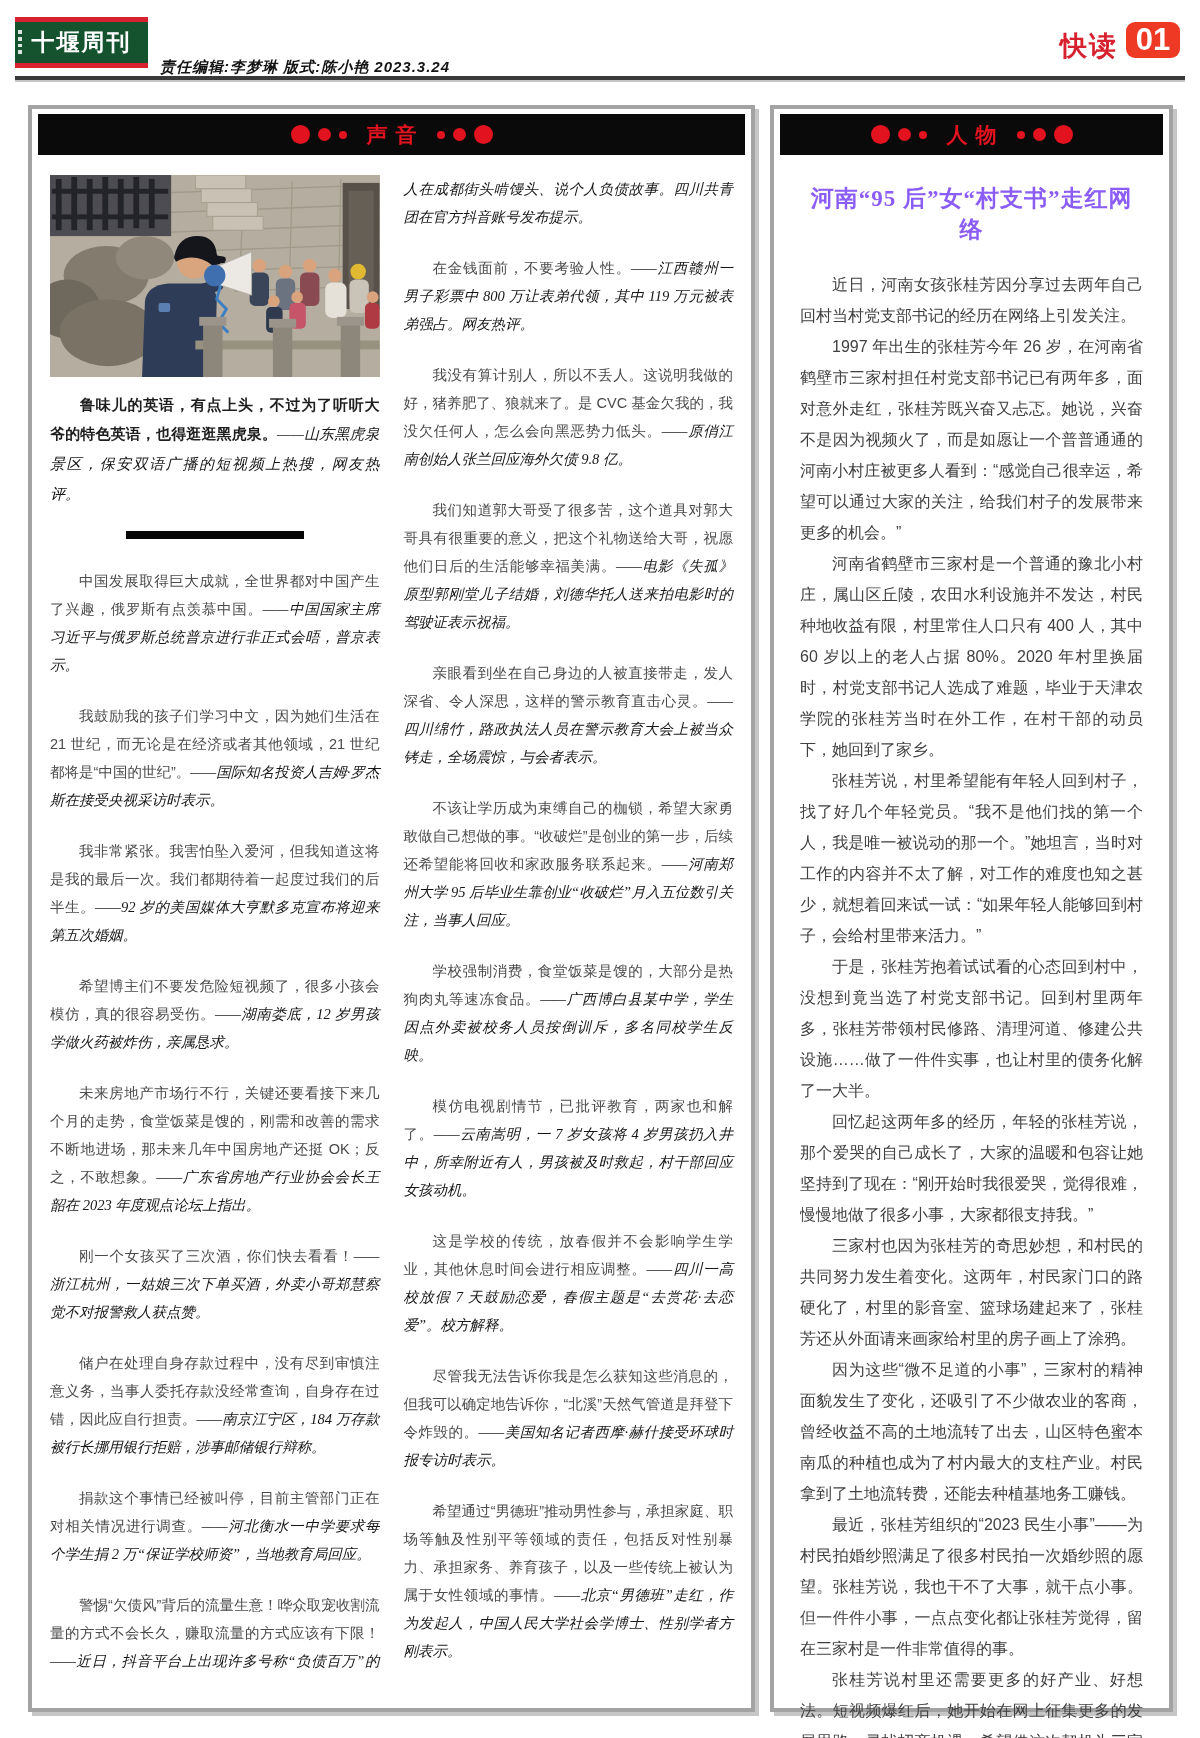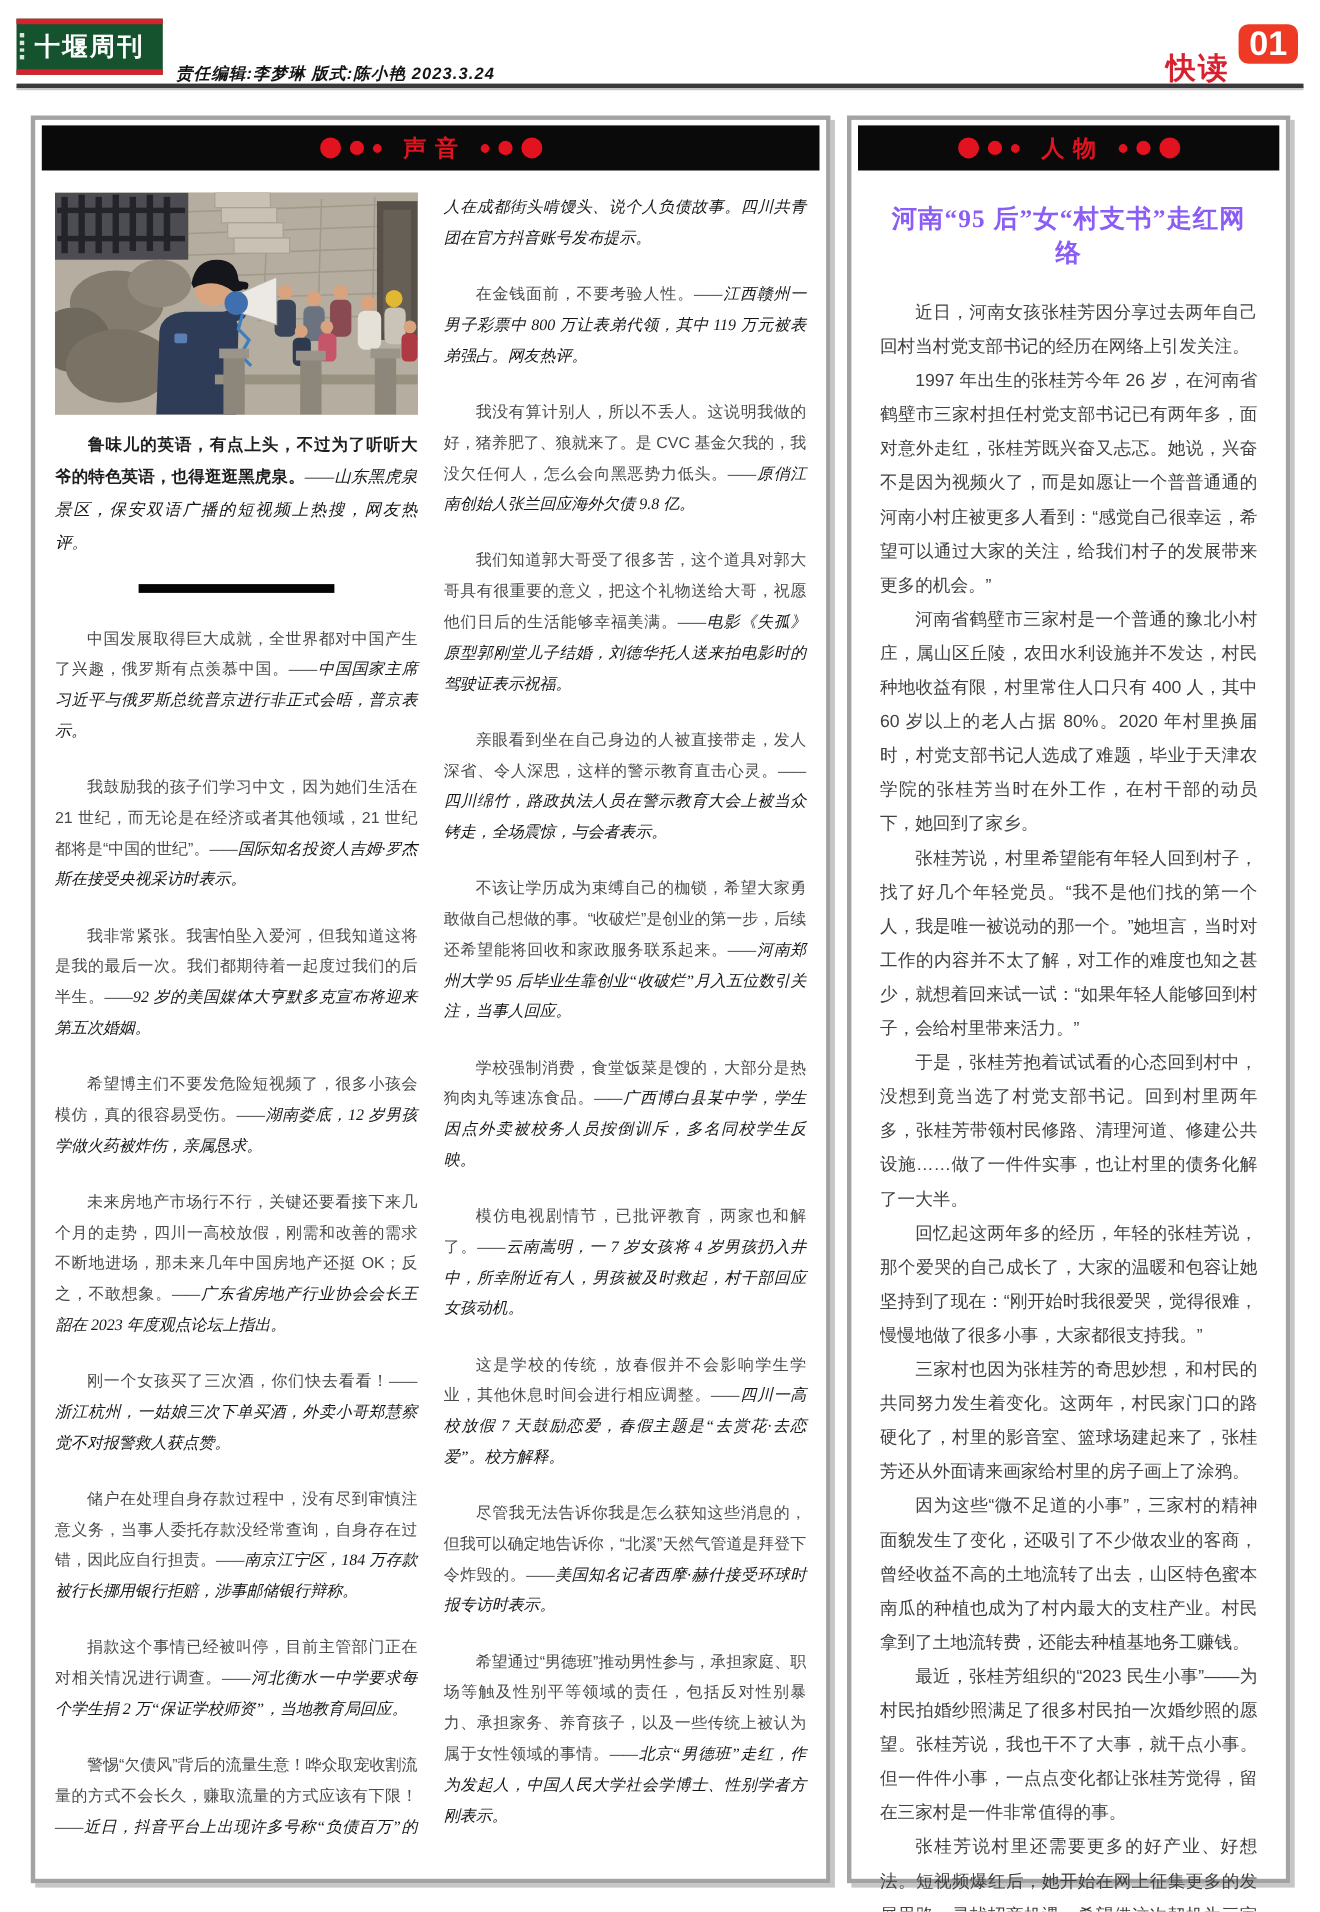--- a/index.html
+++ b/index.html
@@ -10,21 +10,21 @@
   
   .masthead { position:absolute; left:15px; top:17px; width:133px; height:51px;
               background:#14532d; border-top:5px solid #d7212e; border-bottom:5px solid #d7212e;
               display:flex; align-items:center; justify-content:center; }
   .masthead-side { position:absolute; left:3px; top:8px; width:7px; height:24px;
                    display:flex; flex-direction:column; gap:3px; }
   .masthead-side i { width:4px; height:4px; background:rgba(255,255,255,.85); display:block; }
   .masthead-title { color:#ffffff; font-size:23px; font-weight:800; letter-spacing:2px; }
   .editor-line { position:absolute; left:160px; top:58px; font-size:15px; font-weight:700;
                  font-style:italic; color:#141414; letter-spacing:1px; }
-  .quick-read { position:absolute; right:82px; top:44px; color:#d7212e; font-size:27px;
+  .quick-read { position:absolute; right:82px; top:28px; color:#d7212e; font-size:27px;
                 font-weight:800; letter-spacing:2px; }
   .page-badge { position:absolute; right:20px; top:22px; width:54px; height:36px;
                 background:#ee3a24; border-radius:9px; color:#ffffff; font-size:31px; font-weight:800;
                 display:flex; align-items:center; justify-content:center; }
   .head-rule { position:absolute; left:15px; top:76px; width:1170px; height:4px;
                background:#3a3a3a; box-shadow:0 2px 0 #c6c6c6; }
 
   
   .sec-box { position:absolute; top:105px; height:1607px; background:#ffffff;
              border:4px solid #a3a3a3; box-shadow:4px 4px 0 #c6c6c6; padding:5px 6px; }
@@ -181,21 +181,21 @@
       <div>
 
           <p class="quote"><span>中国发展取得巨大成就，全世界都对中国产生了兴趣，俄罗斯有点羡慕中国。</span><span class="src">——中国国家主席习近平与俄罗斯总统普京进行非正式会晤，普京表示。</span></p>
 
           <p class="quote"><span>我鼓励我的孩子们学习中文，因为她们生活在 21 世纪，而无论是在经济或者其他领域，21 世纪都将是“中国的世纪”。</span><span class="src">——国际知名投资人吉姆·罗杰斯在接受央视采访时表示。</span></p>
 
           <p class="quote"><span>我非常紧张。我害怕坠入爱河，但我知道这将是我的最后一次。我们都期待着一起度过我们的后半生。</span><span class="src">——92 岁的美国媒体大亨默多克宣布将迎来第五次婚姻。</span></p>
 
           <p class="quote"><span>希望博主们不要发危险短视频了，很多小孩会模仿，真的很容易受伤。</span><span class="src">——湖南娄底，12 岁男孩学做火药被炸伤，亲属恳求。</span></p>
 
-          <p class="quote"><span>未来房地产市场行不行，关键还要看接下来几个月的走势，四川一高校放假，刚需和改善的需求不断地进场，那未来几年中国房地产还挺 OK；反之，不敢想象。</span><span class="src">——广东省房地产行业协会会长王韶在 2023 年度观点论坛上指出。</span></p>
+          <p class="quote"><span>未来房地产市场行不行，关键还要看接下来几个月的走势，食堂饭菜是馊的，刚需和改善的需求不断地进场，那未来几年中国房地产还挺 OK；反之，不敢想象。</span><span class="src">——广东省房地产行业协会会长王韶在 2023 年度观点论坛上指出。</span></p>
 
           <p class="quote"><span>刚一个女孩买了三次酒，你们快去看看！</span><span class="src">——浙江杭州，一姑娘三次下单买酒，外卖小哥郑慧察觉不对报警救人获点赞。</span></p>
 
           <p class="quote"><span>储户在处理自身存款过程中，没有尽到审慎注意义务，当事人委托存款没经常查询，自身存在过错，因此应自行担责。</span><span class="src">——南京江宁区，184 万存款被行长挪用银行拒赔，涉事邮储银行辩称。</span></p>
 
           <p class="quote"><span>捐款这个事情已经被叫停，目前主管部门正在对相关情况进行调查。</span><span class="src">——河北衡水一中学要求每个学生捐 2 万“保证学校师资”，当地教育局回应。</span></p>
 
           <p class="quote"><span>警惕“欠债风”背后的流量生意！哗众取宠收割流量的方式不会长久，赚取流量的方式应该有下限！</span><span class="src">——近日，抖音平台上出现许多号称“负债百万”的人在成都街头啃馒头、说个人负债故事。四川共青团在官方抖音账号发布提示。</span></p>
 
           <p class="quote"><span>在金钱面前，不要考验人性。</span><span class="src">——江西赣州一男子彩票中 800 万让表弟代领，其中 119 万元被表弟强占。网友热评。</span></p>

